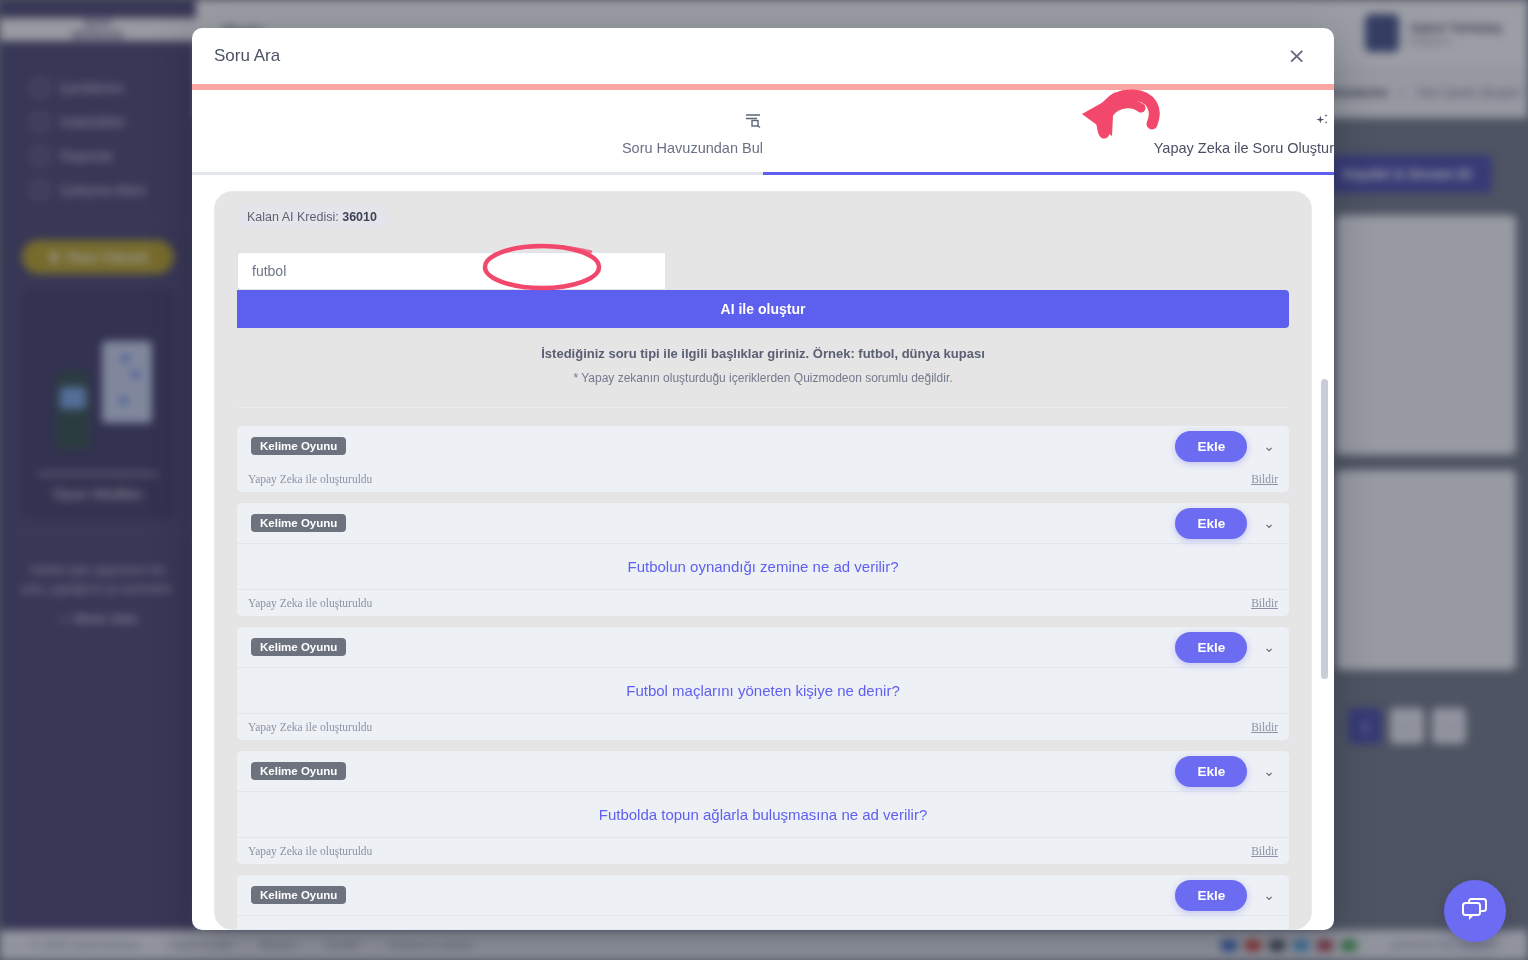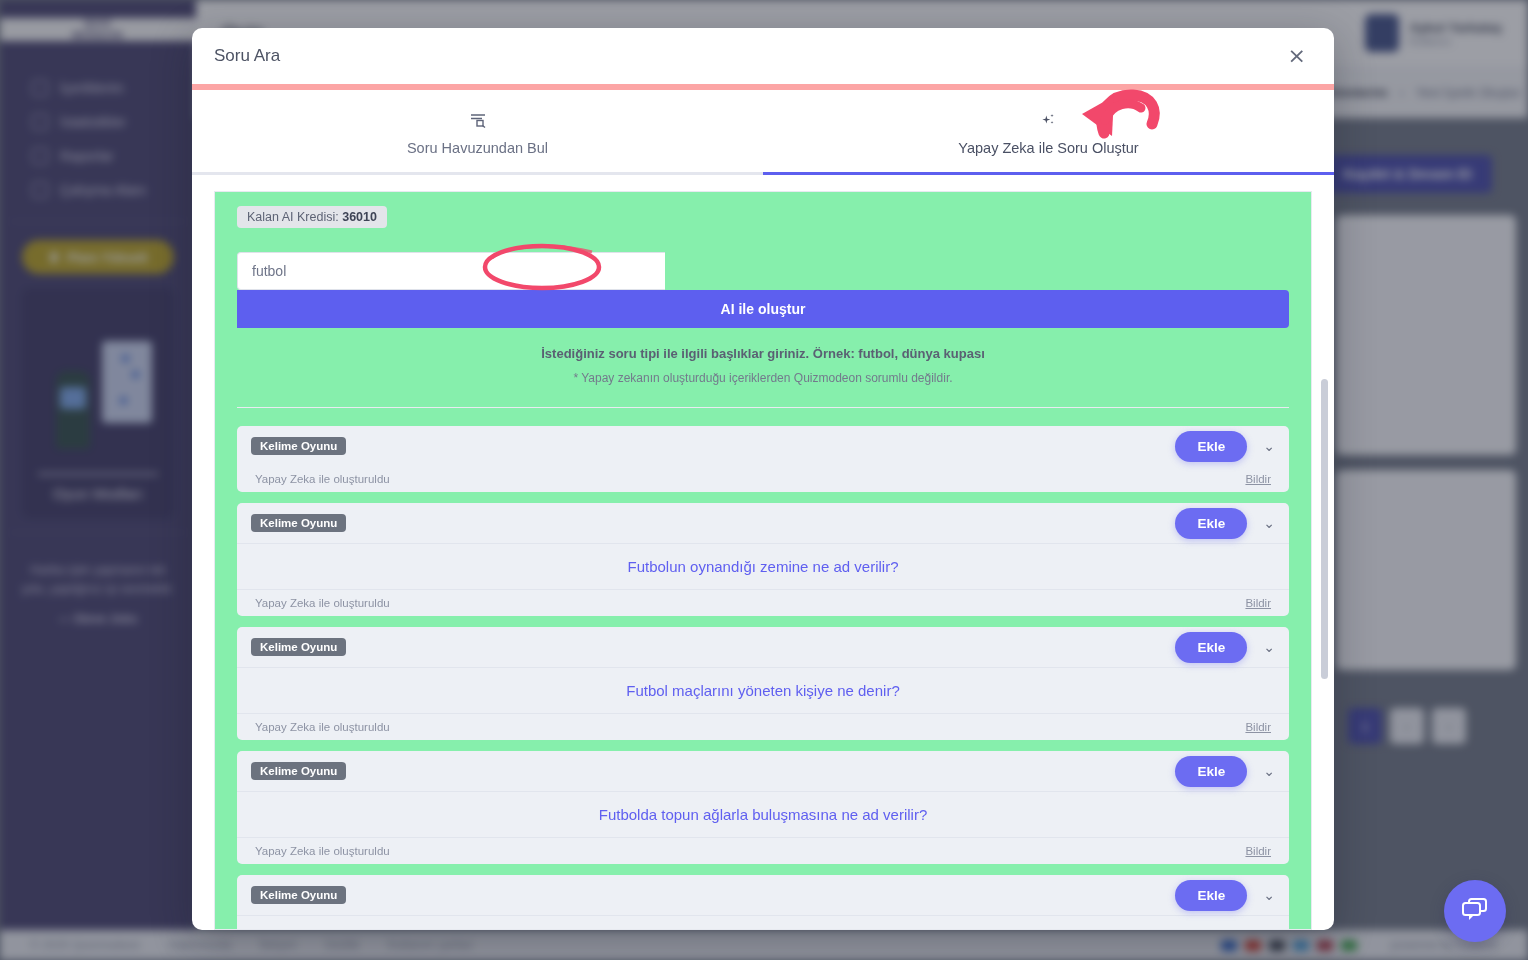--- a/index.html
+++ b/index.html
@@ -117,34 +117,34 @@
     justify-content: space-between; padding: 0 22px; border-bottom: 6px solid #fca5a5;
   }
   .modal-title { font-size: 17px; color: #4d5364; }
   .modal-close {
     font-size: 22px; color: #646a7c; line-height: 1; cursor: pointer;
     padding: 2px 6px; font-family: "DejaVu Sans", sans-serif;
   }
 
   .tabs { display: flex; position: relative; }
   .tab {
-    flex: 1; text-align: center; padding: 22px 0 16px;
+    flex: 1; text-align: right; padding: 22px 0 16px;
     color: #6b7185; font-size: 14.5px; cursor: pointer;
     border-bottom: 3px solid #e4e6ee;
   }
   .tab.active { color: #4a5064; border-bottom-color: #5d5fef; }
   .tab .t-ic { display: block; height: 20px; margin-bottom: 8px; }
   .tab .t-ic svg { height: 16px; }
 
   .body-scroll {
     flex: 1; overflow: hidden; padding: 16px 22px 0;
     position: relative;
   }
   .panel {
-    border: 1px solid #e7eaf0; border-radius: 0; background: #86efac;
+    border: 1px solid #e7eaf0; border-radius: 18px; background: #e5e5e5;
     padding: 14px 22px 0; height: 100%; overflow: hidden;
   }
 
   .credit {
     display: inline-block; background: #e3e5ea; color: #5d6375;
     font-size: 12.5px; padding: 4px 10px; border-radius: 4px;
   }
   .credit b { color: #3e4456; }
 
   .search-row {
@@ -183,21 +183,21 @@
     font-family: "Liberation Sans", sans-serif;
     box-shadow: 0 2px 7px rgba(108,108,242,.35);
   }
   .chev { color: #6d7385; font-size: 14px; cursor: pointer; }
   .qc-body {
     background: #edf0f5; border-top: 1px solid #e1e5ed; border-bottom: 1px solid #e1e5ed;
     text-align: center; padding: 14px 10px; color: #5f5ff0; font-size: 15px;
   }
   .qc-foot {
     display: flex; align-items: flex-end; justify-content: space-between;
-    padding: 7px 18px; font-size: 11.5px; color: #8d93a4;
+    padding: 7px 11px; font-size: 11.5px; color: #8d93a4; font-family: Liberation Serif, serif;
   }
   .bildir { text-decoration: underline; color: #8d93a4; cursor: pointer; }
 
   
   .vscroll {
     position: absolute; right: 6px; top: 14px; width: 7px; bottom: 8px;
     background: transparent;
   }
   .vscroll i {
     position: absolute; top: 190px; left: 0; width: 7px; height: 300px;

